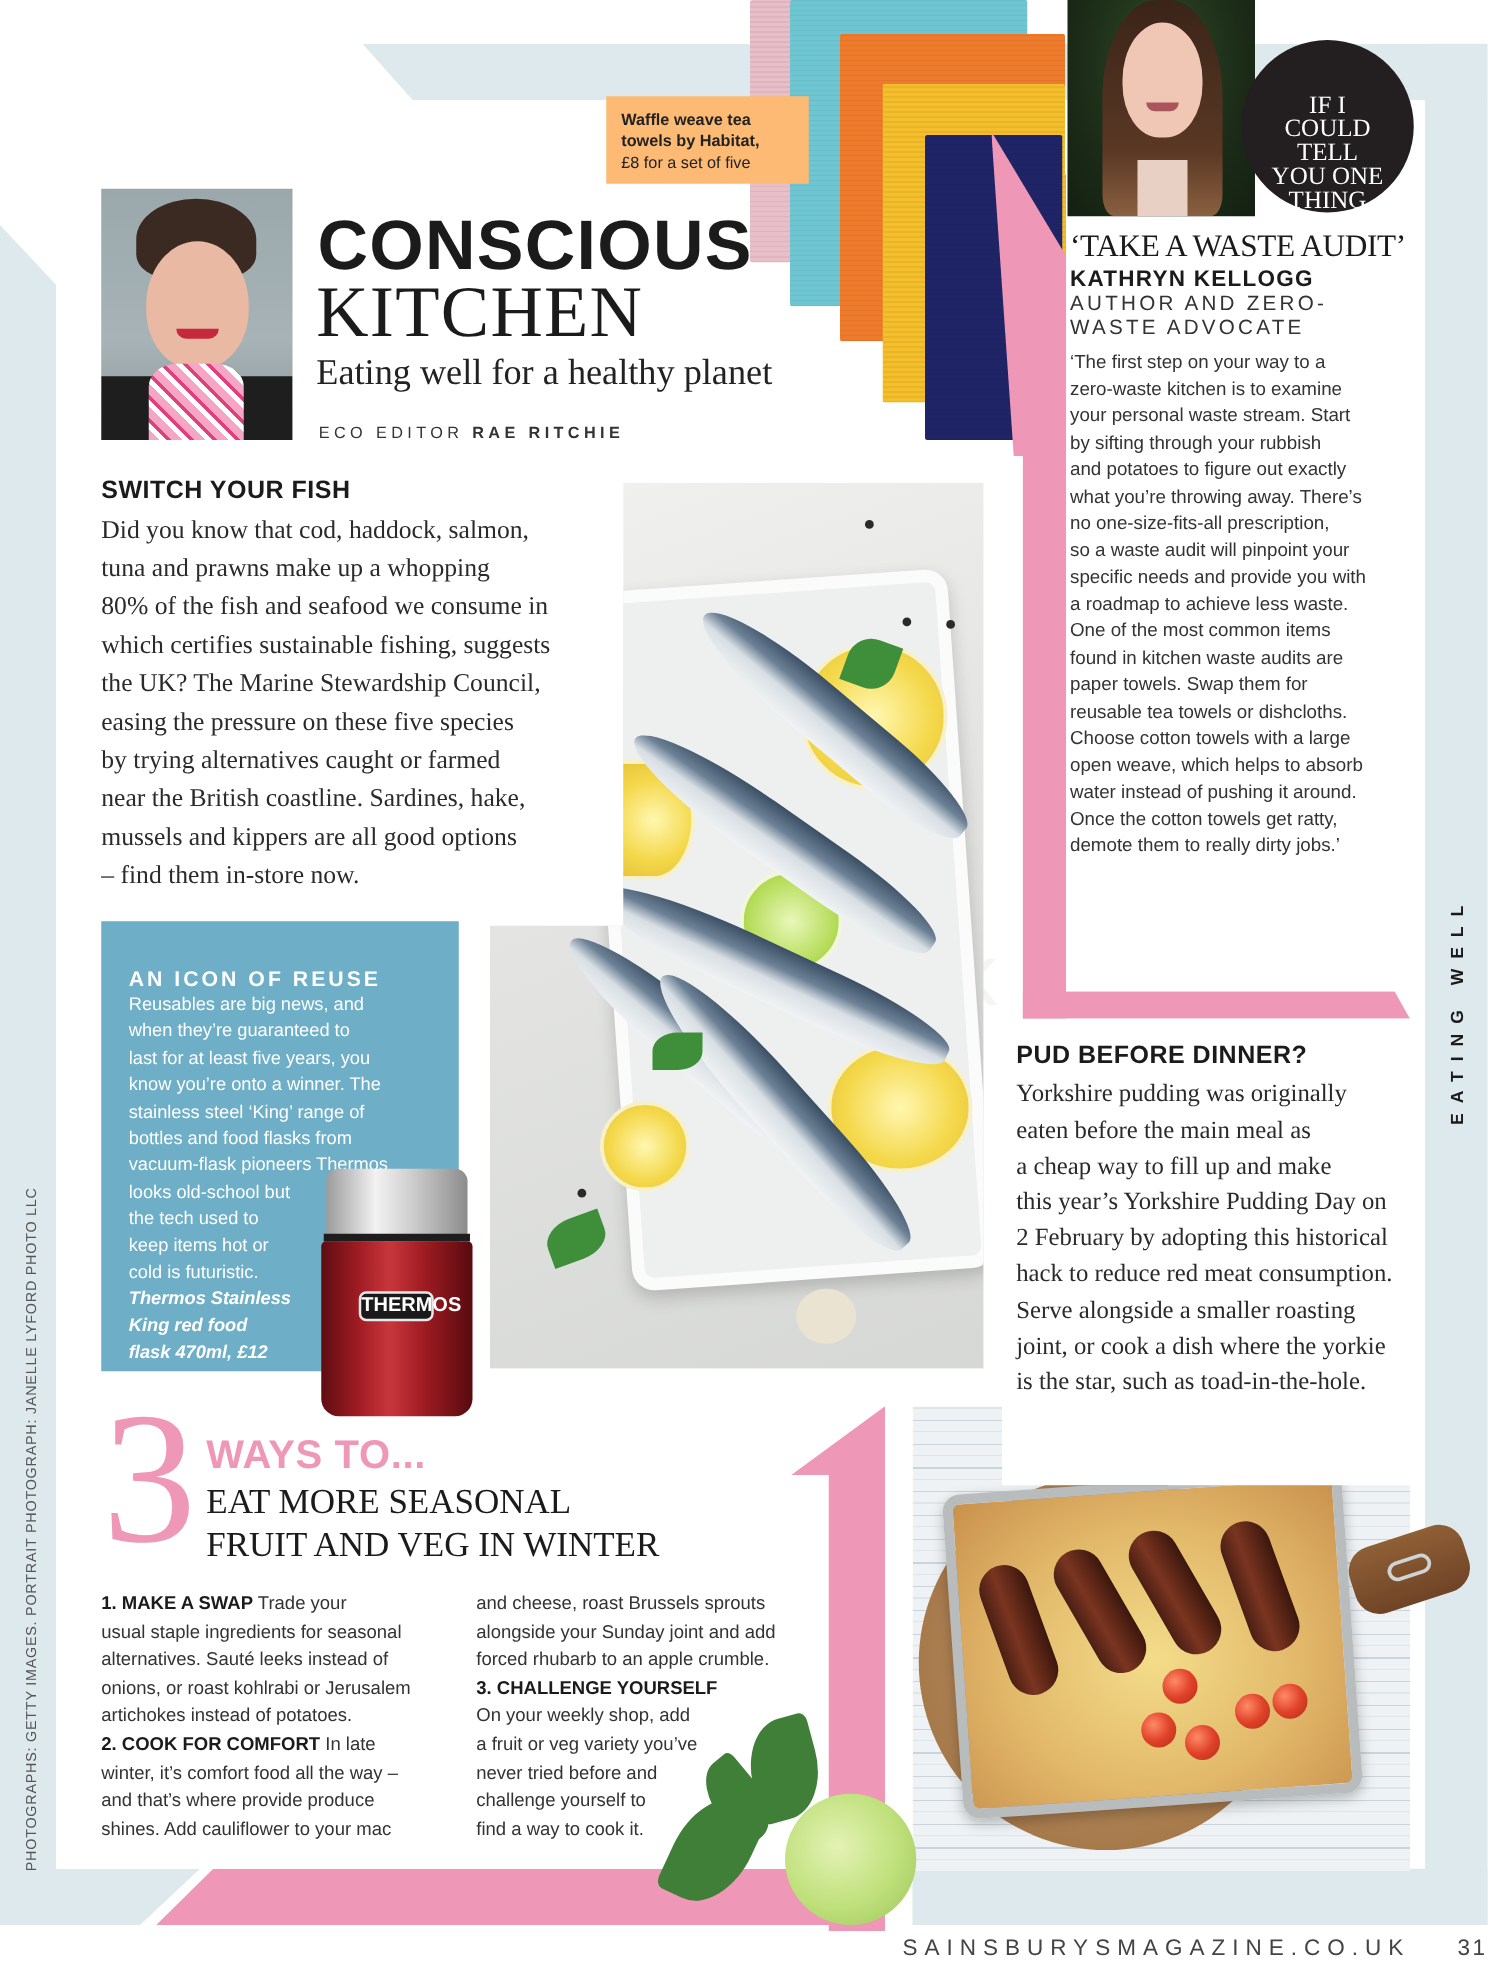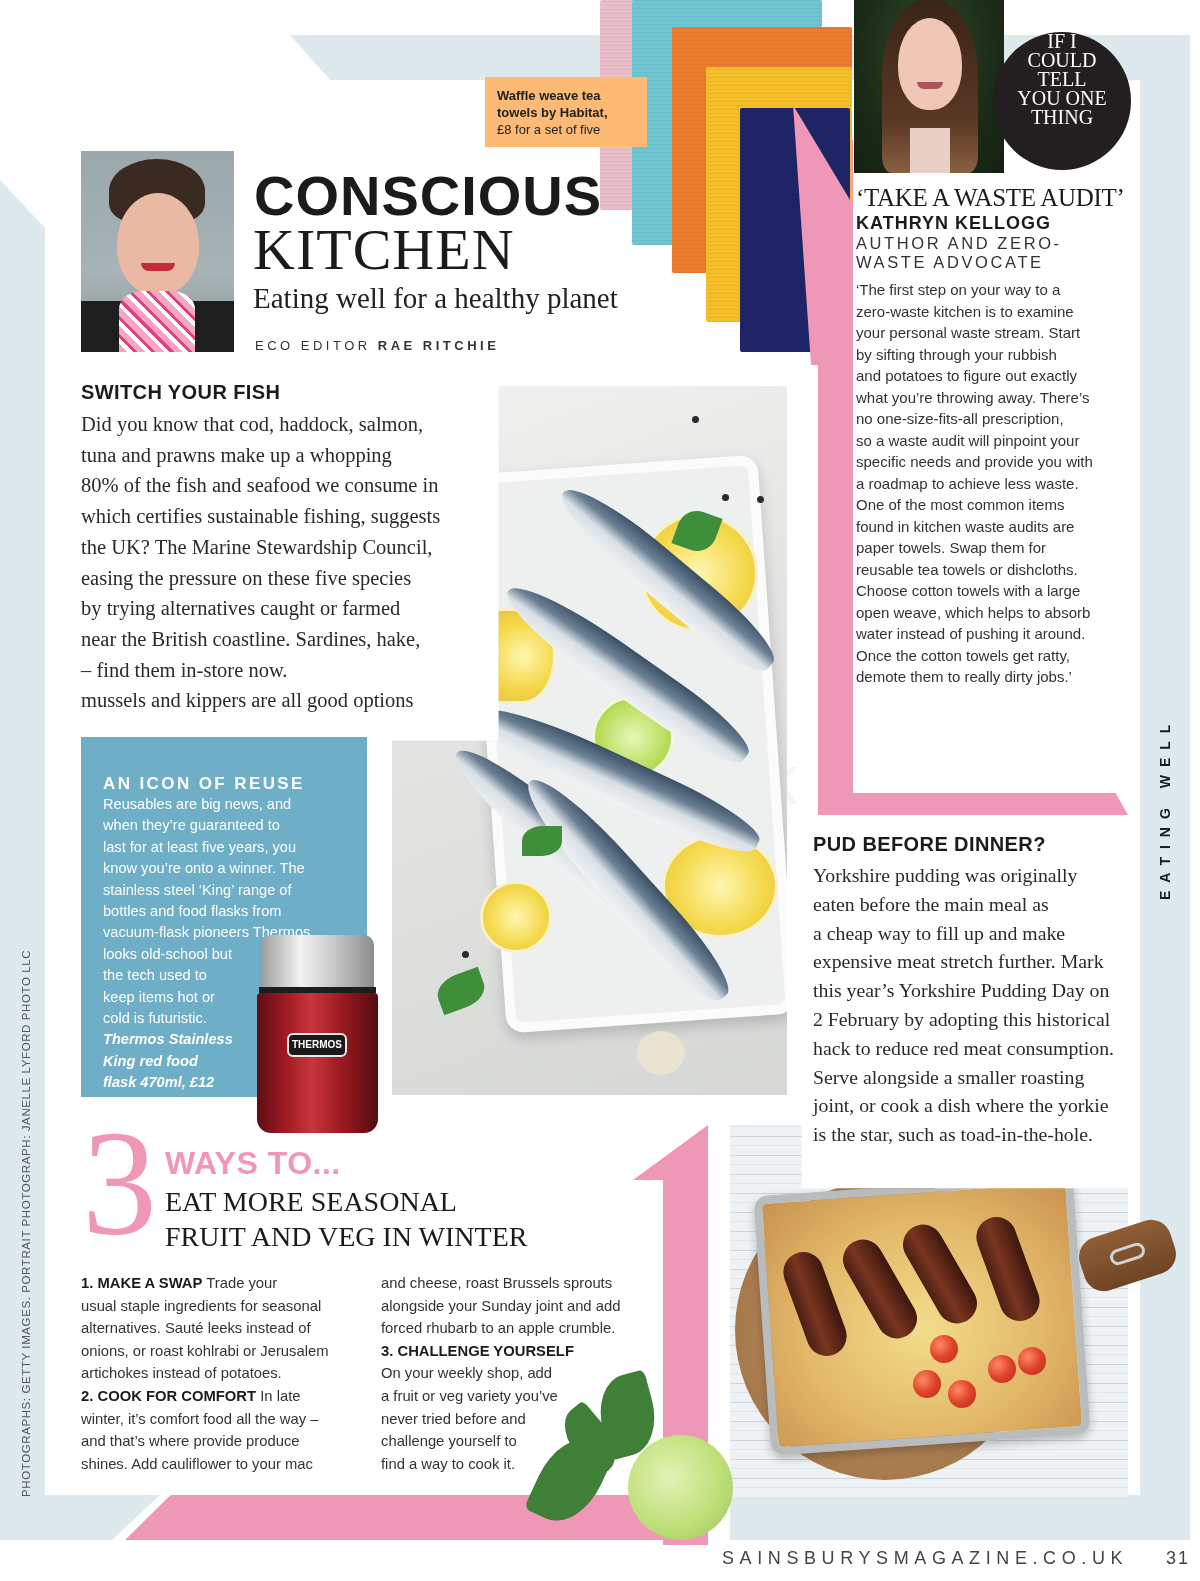--- a/index.html
+++ b/index.html
@@ -33,21 +33,21 @@
   .section-head { font-weight: 700; font-size: 20px; letter-spacing: 0.4px; color: #1b1b1b; }
   .body-serif { font-family: "Liberation Serif", serif; font-size: 20.5px; line-height: 30.7px; color: #2a2a2a; }
 
   .quote-title { font-family: "Liberation Serif", serif; font-size: 25px; color: #1b1b1b; letter-spacing: -0.3px; }
   .quote-name { font-weight: 700; font-size: 18px; letter-spacing: 1px; color: #1b1b1b; }
   .quote-role { font-size: 16.5px; letter-spacing: 2.6px; color: #333; line-height: 19px; }
   .quote-body { font-size: 15px; line-height: 21.5px; color: #333; }
   .quote-credit { font-size: 14.6px; line-height: 20.3px; color: #333; }
   .quote-credit i { font-style: italic; }
 
-  .badge { position: absolute; border-radius: 50%; background: #231f20; color: #fff; text-align: center; font-family: "Liberation Serif", serif; font-size: 20px; line-height: 19px; display: flex; align-items: flex-start; justify-content: center; }
+  .badge { position: absolute; border-radius: 50%; background: #231f20; color: #fff; text-align: center; font-family: "Liberation Serif", serif; font-size: 20px; line-height: 19px; display: flex; align-items: flex-end; justify-content: center; }
 
   .reuse-box { background: #6eaec6; color: #fff; }
   .reuse-title { font-weight: 700; font-size: 17px; letter-spacing: 2.4px; color: #fff; }
   .reuse-body { font-size: 14.6px; line-height: 21.4px; color: #fff; }
   .reuse-body i { font-weight: 700; font-style: italic; display: block; }
 
   .big3 { font-family: "Liberation Serif", serif; font-size: 150px; color: #ee97b6; line-height: 150px; }
   .ways { font-weight: 900; font-size: 32px; color: #ee97b6; letter-spacing: 0.5px; }
   .ways-sub { font-family: "Liberation Serif", serif; font-size: 28px; color: #1b1b1b; line-height: 35px; }
   .tips { font-size: 14.8px; line-height: 22.6px; color: #333; }
@@ -66,21 +66,21 @@
   .fish { position: absolute; height: 46px; border-radius: 50% 40% 40% 50% / 60% 50% 50% 60%; background: linear-gradient(180deg, #3a4f63 0%, #6c8196 35%, #d8dfe4 60%, #f1f3f4 100%); transform-origin: center; }
   .lemon { position: absolute; border-radius: 50%; background: radial-gradient(circle, #fff7b0 0%, #f4d84a 60%, #e7c13a 100%); border: 3px solid #f7f1c9; }
   .lime { position: absolute; border-radius: 50%; background: radial-gradient(circle, #e9f7b9 0%, #b5dc58 65%, #8fc23c 100%); border: 3px solid #f1f7d9; }
   .leaf { position: absolute; border-radius: 50% 0 50% 0; background: #3f8f3a; }
   .pepper { position: absolute; width: 7px; height: 7px; border-radius: 50%; background: #2a2a2a; }
 
   
   .thermos-lid { background: linear-gradient(90deg, #9c9c9c 0%, #f2f2f2 35%, #cfcfcf 60%, #8c8c8c 100%); border-radius: 10px 10px 4px 4px; }
   .thermos-band { background: #1d1d1d; }
   .thermos-body { background: linear-gradient(90deg, #5e0d12 0%, #a11c23 25%, #c8363c 45%, #9a1a20 70%, #560b10 100%); border-radius: 4px 4px 14px 14px; }
-  .thermos-logo { background: #1a1a1a; border: 2px solid #e8e8e8; border-radius: 6px; color: #fff; font-weight: 700; font-size: 10px; text-align: center; line-height: 20px; }
+  .thermos-logo { background: #1a1a1a; border: 2px solid #e8e8e8; border-radius: 6px; color: #fff; font-weight: 700; font-size: 16px; text-align: center; line-height: 20px; }
 
   
   .toad-photo { background: repeating-linear-gradient(0deg, #eef2f4 0 9px, #dfe6ea 9px 10px, #eef2f4 10px 18px, #c9d4dc 18px 19px); overflow: hidden; }
   .board { position: absolute; border-radius: 50%; background: radial-gradient(circle, #c49a6c 0%, #a77a4c 70%, #8a6038 100%); }
   .handle { position: absolute; background: linear-gradient(180deg, #8f5f36, #6f4426); border-radius: 20px; }
   .tin { position: absolute; border: 8px solid #b9bcbd; border-radius: 14px; background: radial-gradient(ellipse at 50% 55%, #f3dd8a 0%, #e2b86a 55%, #c9914d 100%); box-shadow: 0 4px 10px rgba(0,0,0,0.25); }
   .sausage { position: absolute; width: 40px; height: 108px; border-radius: 20px; background: linear-gradient(90deg, #4a1f14 0%, #7a3520 40%, #5c2616 70%, #3b170e 100%); }
   .tomato { position: absolute; width: 28px; height: 28px; border-radius: 50%; background: radial-gradient(circle at 35% 35%, #ff8a66 0%, #e0432a 50%, #b52b18 100%); }
 
   
@@ -187,22 +187,22 @@
 <div class="abs section-head" style="left:81px; top:381px;">SWITCH YOUR FISH</div>
 <div class="abs body-serif" style="left:81px; top:409px; width:410px;">
   <div>Did you know that cod, haddock, salmon,</div>
   <div>tuna and prawns make up a whopping</div>
   <div>80% of the fish and seafood we consume in</div>
   <div>which certifies sustainable fishing, suggests</div>
   <div>the UK? The Marine Stewardship Council,</div>
   <div>easing the pressure on these five species</div>
   <div>by trying alternatives caught or farmed</div>
   <div>near the British coastline. Sardines, hake,</div>
+  <div>mussels and kippers are all good options</div>
   <div>– find them in-store now.</div>
-  <div>mussels and kippers are all good options</div>
 </div>
 
 <div class="abs fish-photo" style="left:392px; top:386px; width:395px; height:709px; clip-path:polygon(27% 0,100% 0,100% 100%,0 100%,0 50%,27% 50%);">
   <div class="tray" style="left:95px; top:78px; width:290px; height:560px; transform:rotate(-4deg);"></div>
   <div class="lemon" style="left:248px; top:128px; width:118px; height:118px;"></div>
   <div class="lemon" style="left:98px; top:222px; width:66px; height:96px; border-radius:0 50% 50% 0;"></div>
   <div class="lime" style="left:200px; top:310px; width:82px; height:82px;"></div>
   <div class="lemon" style="left:270px; top:448px; width:116px; height:104px;"></div>
   <div class="lemon" style="left:88px; top:495px; width:72px; height:72px;"></div>
   <div class="fish" style="left:140px; top:170px; width:270px; transform:rotate(40deg);"></div>
@@ -246,21 +246,20 @@
   <div class="abs thermos-band" style="left:4px; top:52px; width:117px; height:6px;"></div>
   <div class="abs thermos-body" style="left:2px; top:58px; width:121px; height:140px;"></div>
   <div class="abs thermos-logo" style="left:32px; top:98px; width:60px; height:24px;">THERMOS</div>
 </div>
 
 <div class="abs section-head" style="left:813px; top:833px;">PUD BEFORE DINNER?</div>
 <div class="abs body-serif" style="left:813px; top:861px; width:320px; font-size:19.8px; line-height:28.8px;">
   <div>Yorkshire pudding was originally</div>
   <div>eaten before the main meal as</div>
   <div>a cheap way to fill up and make</div>
-  <div>expensive meat stretch further. Mark</div>
   <div>this year’s Yorkshire Pudding Day on</div>
   <div>2 February by adopting this historical</div>
   <div>hack to reduce red meat consumption.</div>
   <div>Serve alongside a smaller roasting</div>
   <div>joint, or cook a dish where the yorkie</div>
   <div>is the star, such as toad-in-the-hole.</div>
 </div>
 
 <div class="abs toad-photo" style="left:730px; top:1125px; width:398px; height:372px; clip-path:polygon(0 0,18% 0,18% 17%,100% 17%,100% 100%,0 100%);">
   <div class="board" style="left:5px; top:55px; width:300px; height:300px;"></div>

